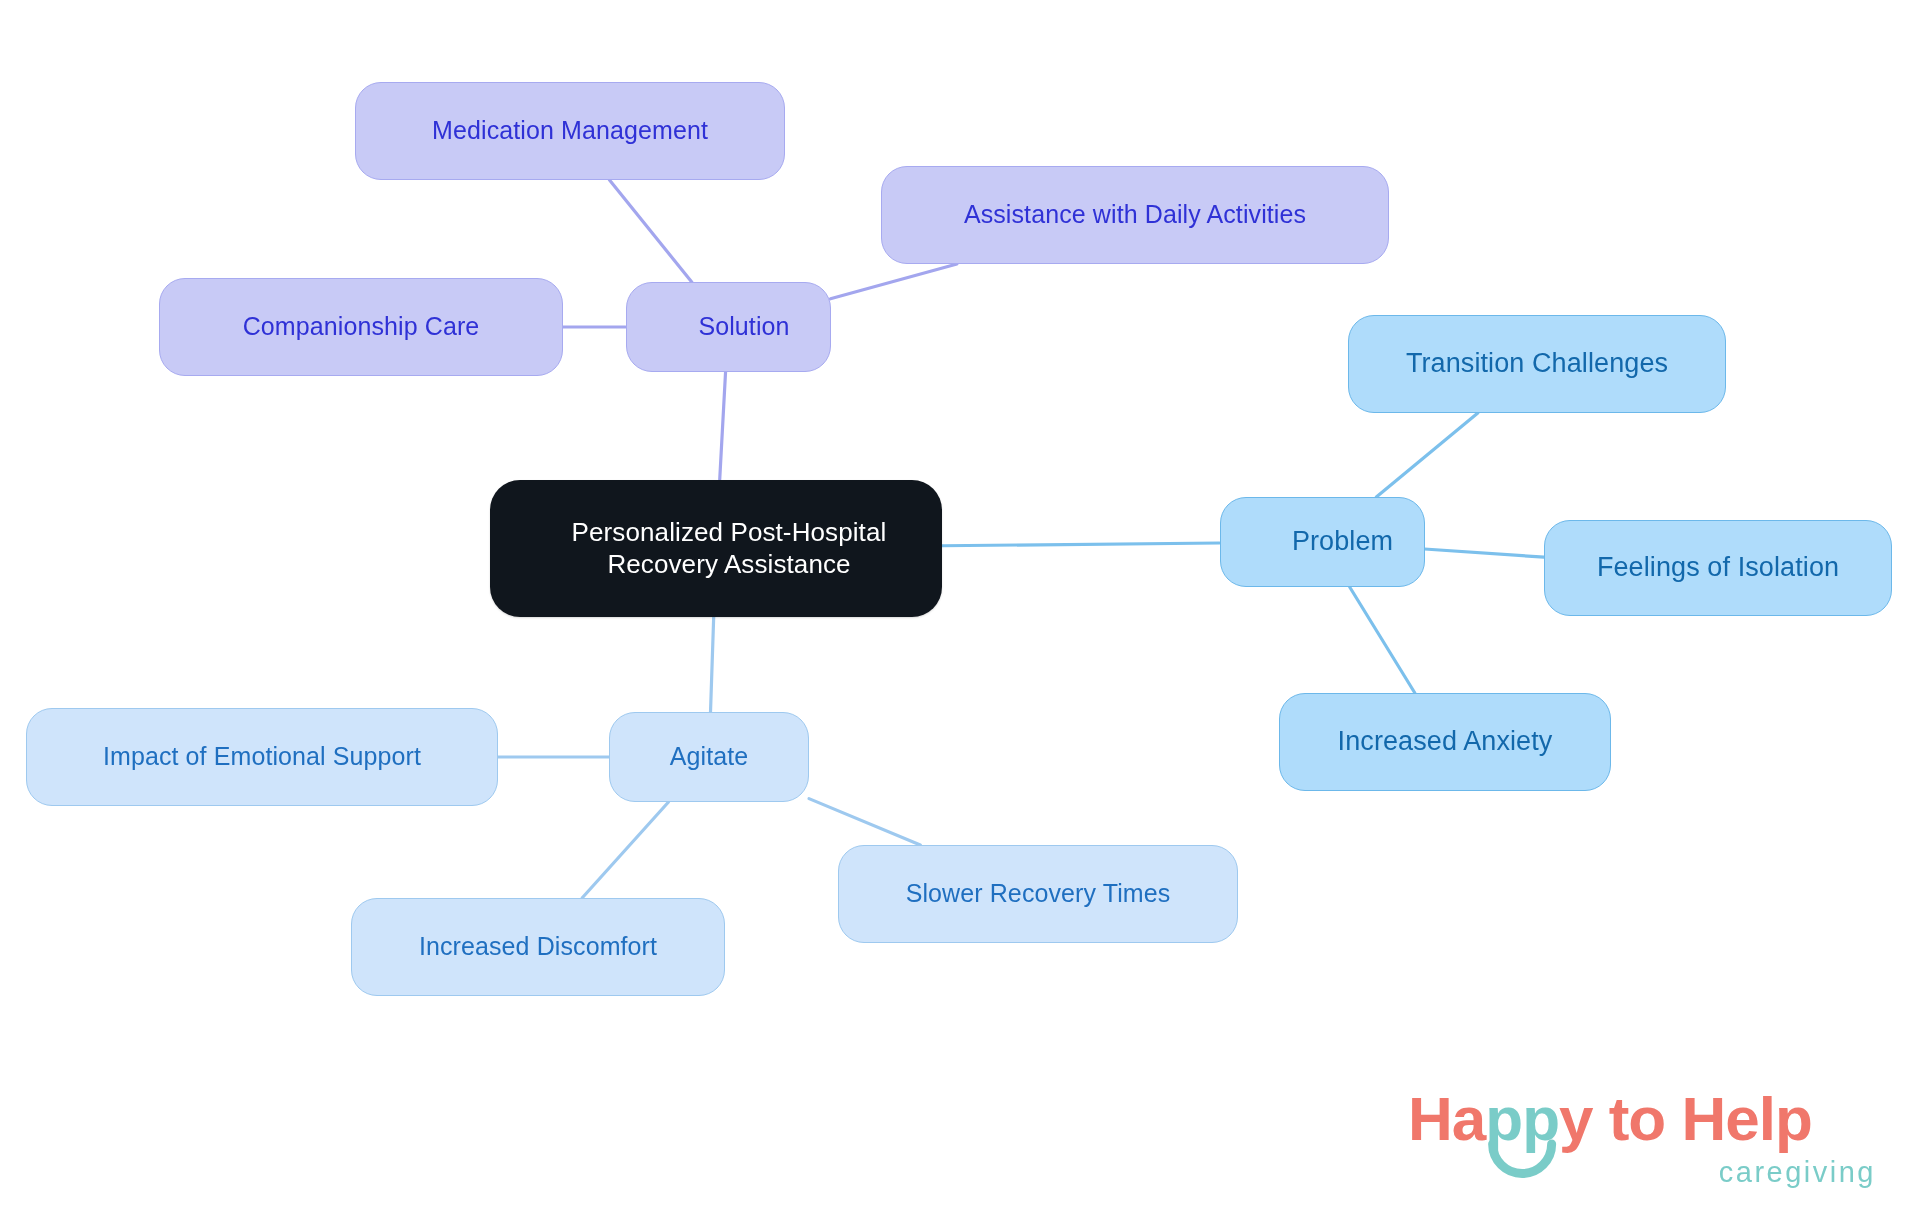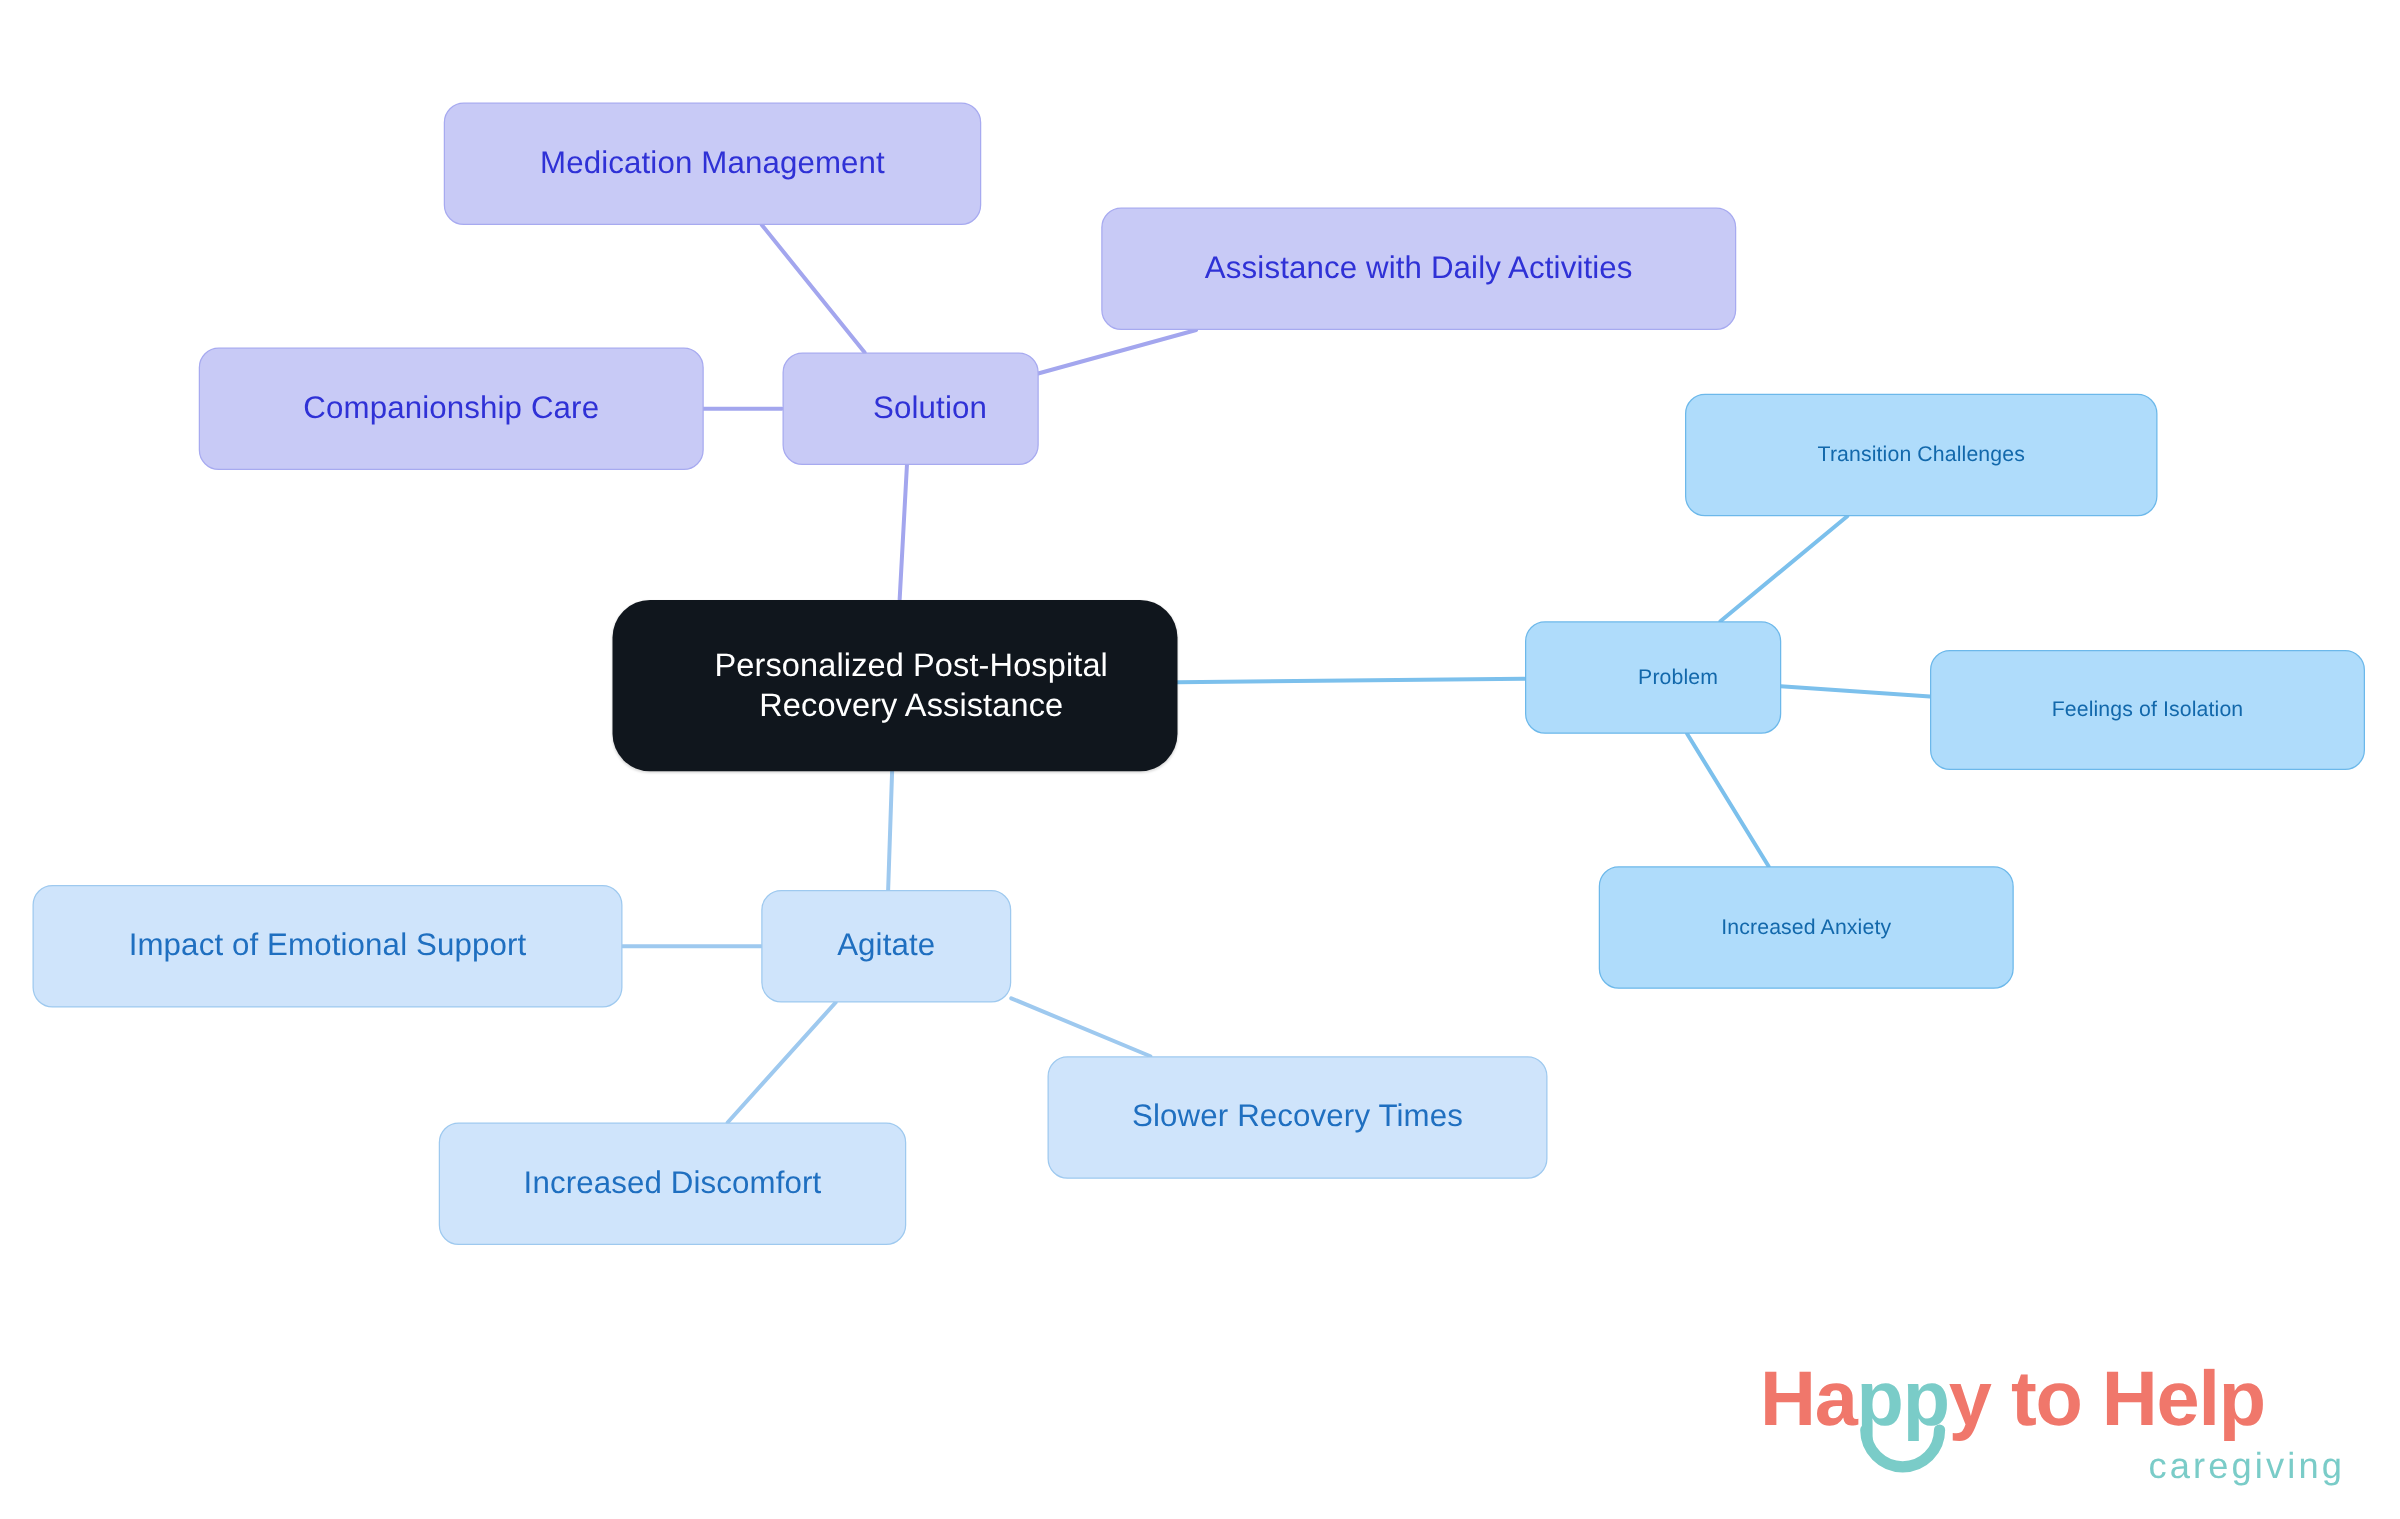--- a/index.html
+++ b/index.html
@@ -10,21 +10,21 @@
     -webkit-font-smoothing:antialiased;
   }
   #canvas{position:absolute;inset:0;width:1920px;height:1215px;}
   #edges{position:absolute;left:0;top:0;width:1920px;height:1215px;}
 
   .node{
     position:absolute;
     box-sizing:border-box;
     display:flex;align-items:center;justify-content:center;
     text-align:center;
-    border-radius:16px;
+    border-radius:26px;
     line-height:1.25;
     white-space:pre-line;
     letter-spacing:.1px;
     z-index:5;
   }
 
   
   .node.root{
     background:#10161d;
     border:none;
@@ -42,21 +42,21 @@
     color:#2f31d6;
     font-size:25px;
   }
   .node.purple.hub{font-size:25px;}
 
   
   .node.blue{
     background:#afdcfb;
     border:1.6px solid #6cb8ea;
     color:#1268ab;
-    font-size:17px;
+    font-size:27px;
   }
 
   
   .node.paleblue{
     background:#cfe4fb;
     border:1.6px solid #9ec9ef;
     color:#1f6fc0;
     font-size:25px;
   }
 

